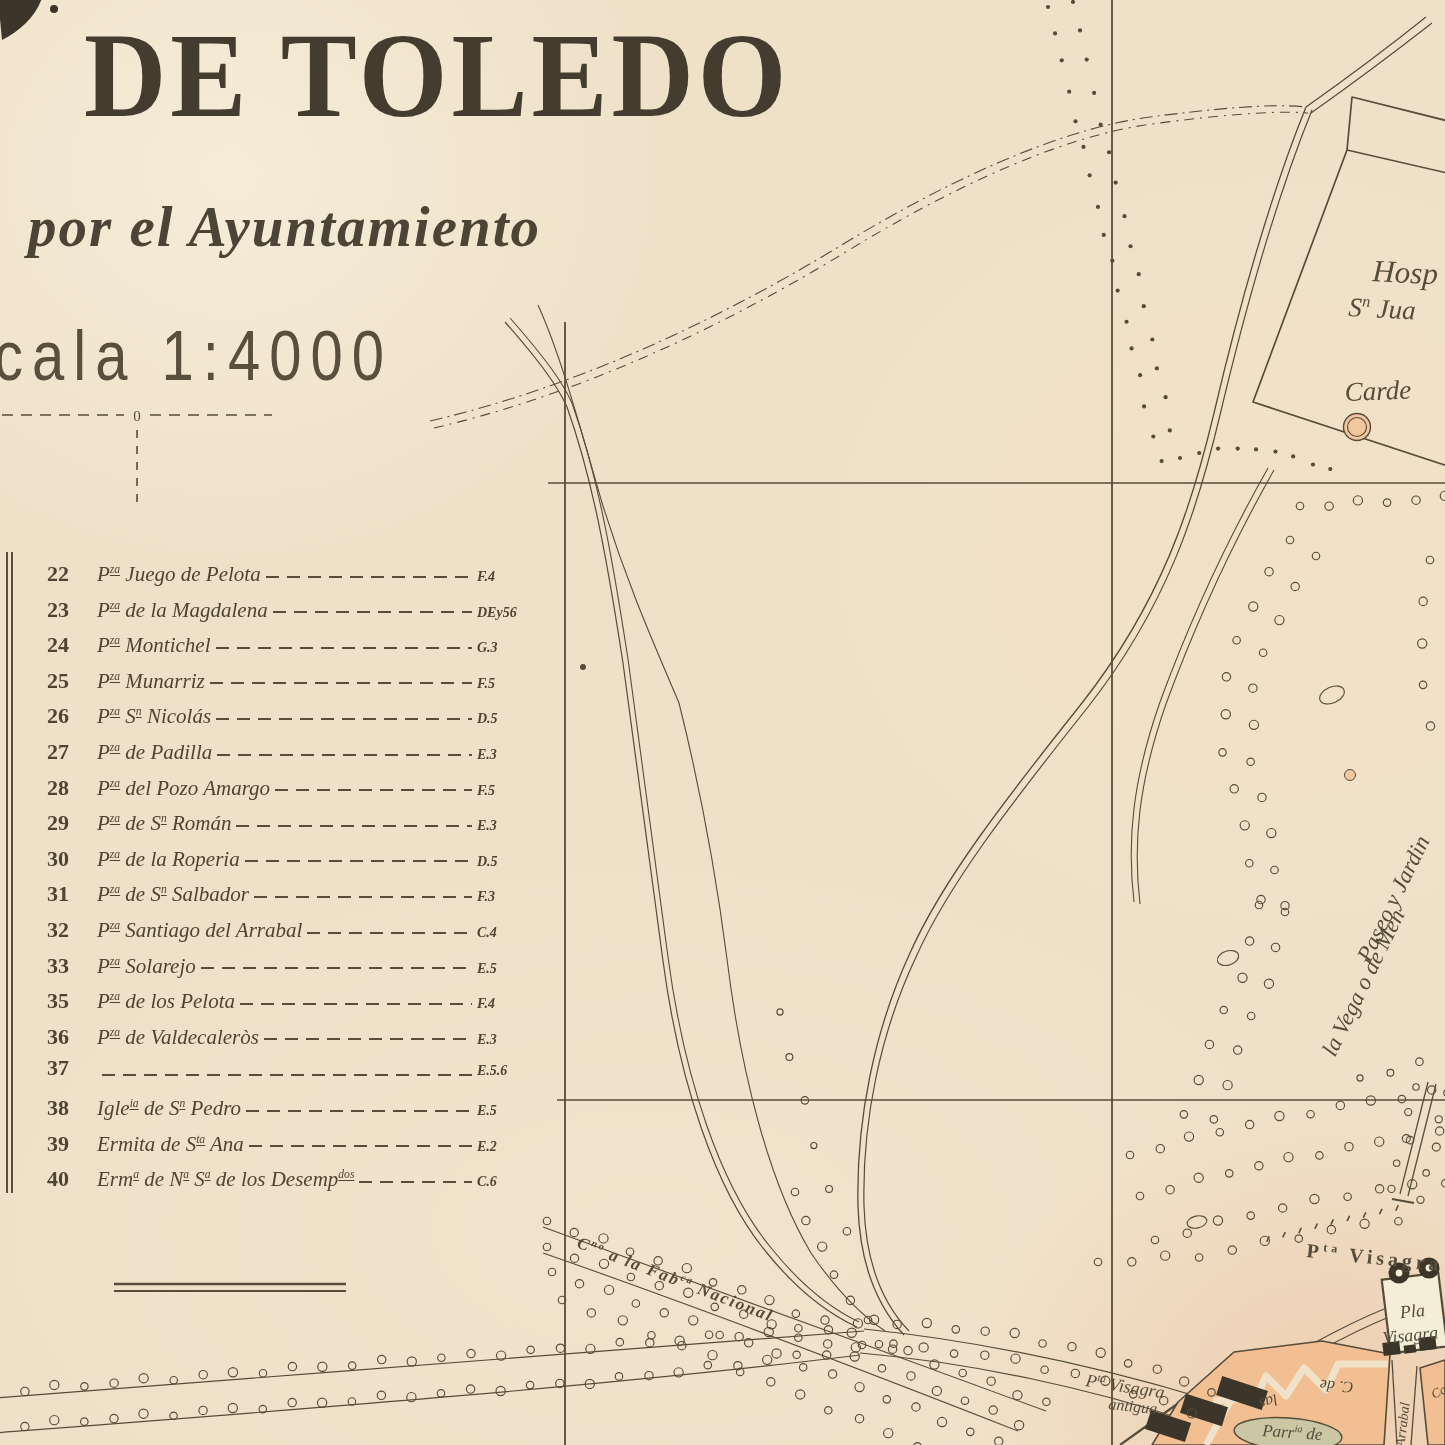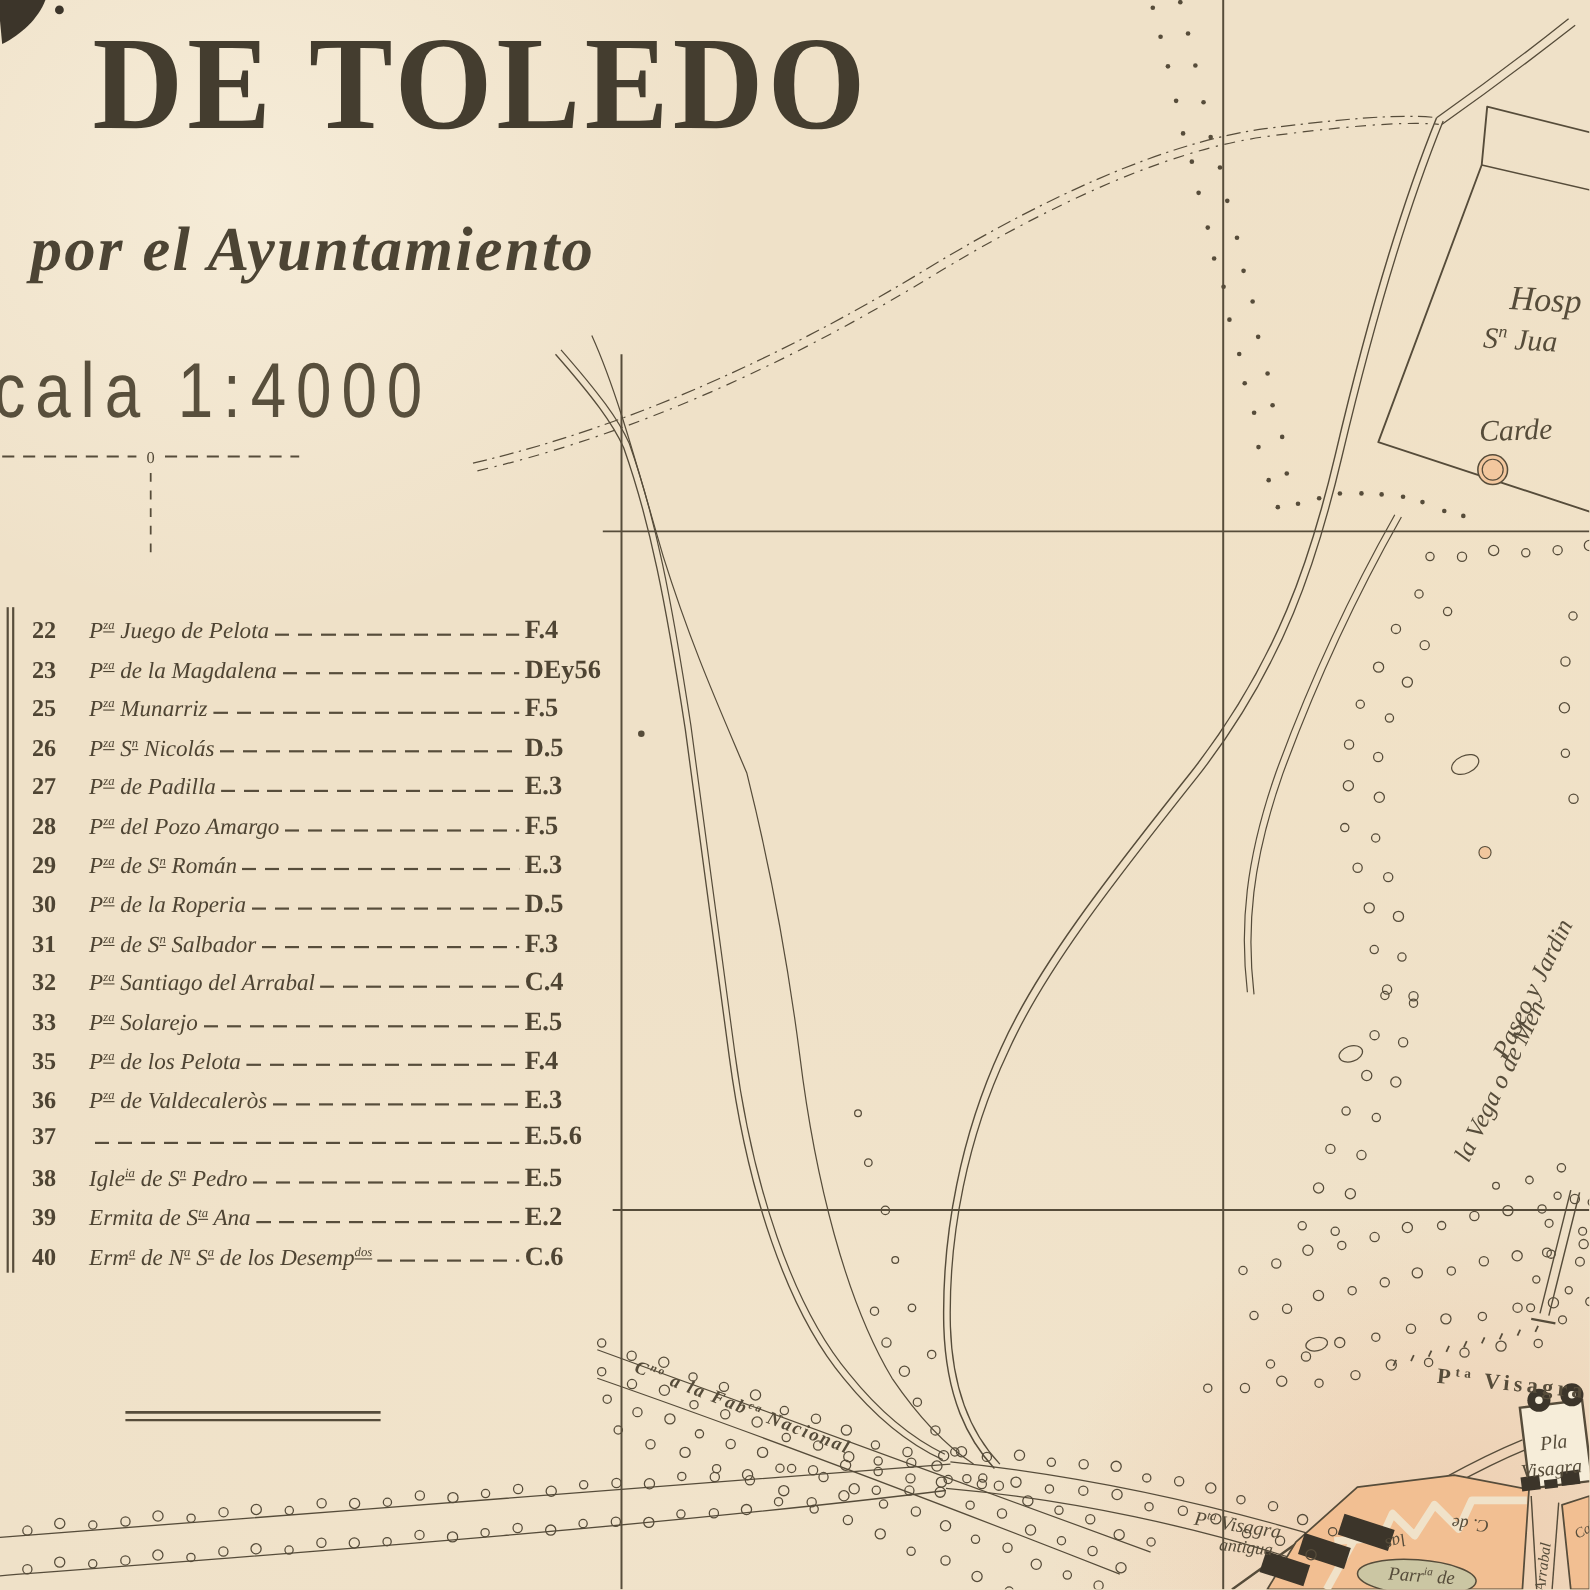--- a/index.html
+++ b/index.html
@@ -28,25 +28,25 @@
   #map-scale{
     left:-6px;top:314px;font-size:58px;letter-spacing:9px;font-weight:400;
     font-family:"Liberation Sans", sans-serif;color:#584f3c;
     transform:scaleY(1.22);transform-origin:left top;
   }
   #legend{
     position:absolute;left:6px;top:552px;width:514px;
     border-left:7px double #574d3b;padding-left:16px;color:#4e4433;
   }
   .legend-row{display:flex;height:35.6px;align-items:baseline;line-height:35.6px;}
-  .legend-num{width:40px;font-size:22px;font-weight:700;flex:none;margin-right:12px;}
+  .legend-num{width:40px;text-align:right;font-size:22px;font-weight:700;flex:none;margin-right:28px;}
   .legend-label{font-size:21px;font-style:italic;white-space:nowrap;flex:none;}
   .leader{flex:1 1 0;min-width:4px;align-self:flex-end;height:2px;margin:0 5px 10px 5px;
     background:repeating-linear-gradient(90deg,#574d3b 0 13px,transparent 13px 21px);}
-  .legend-ref{width:66px;flex:none;font-size:24px;font-weight:700;}
+  .legend-ref{width:66px;flex:none;font-size:14px;font-style:italic;font-weight:700;}
   .sup{font-size:.55em;vertical-align:super;letter-spacing:0;}
   #legend .sup{text-decoration:underline;text-underline-offset:2px;font-family:Liberation Serif, serif;}
 </style>
 </head>
 <body>
 
 <div id="paper-tints"></div>
 
 <svg id="map-svg" width="1445" height="1445" viewBox="0 0 1445 1445">
     <line x1="548" y1="483" x2="1445" y2="483" stroke="#564c3a" stroke-width="1.6"></line>
@@ -457,20 +457,26 @@
       <span class="leader"></span>
       <span class="legend-ref">F.4</span>
     </div>
     <div class="legend-row">
       <span class="legend-num">23</span>
       <span class="legend-label"><span>P</span><span class="sup">za</span><span> de la Magdalena</span></span>
       <span class="leader"></span>
       <span class="legend-ref">DEy56</span>
     </div>
     <div class="legend-row">
+      <span class="legend-num">24</span>
+      <span class="legend-label"><span>P</span><span class="sup">za</span><span> Montichel</span></span>
+      <span class="leader"></span>
+      <span class="legend-ref">G.3</span>
+    </div>
+    <div class="legend-row">
       <span class="legend-num">25</span>
       <span class="legend-label"><span>P</span><span class="sup">za</span><span> Munarriz</span></span>
       <span class="leader"></span>
       <span class="legend-ref">F.5</span>
     </div>
     <div class="legend-row">
       <span class="legend-num">26</span>
       <span class="legend-label"><span>P</span><span class="sup">za</span><span> S</span><span class="sup">n</span><span> Nicolás</span></span>
       <span class="leader"></span>
       <span class="legend-ref">D.5</span>

